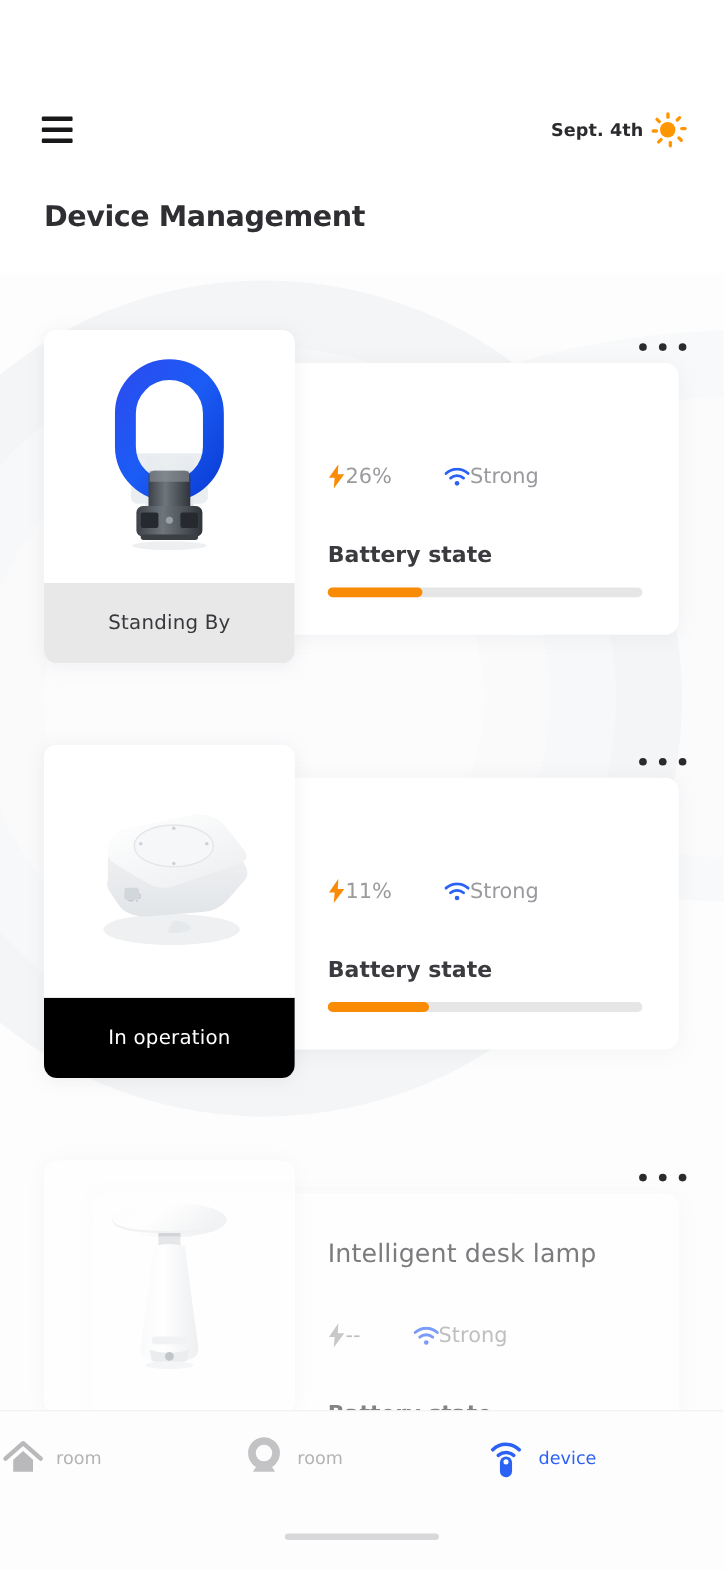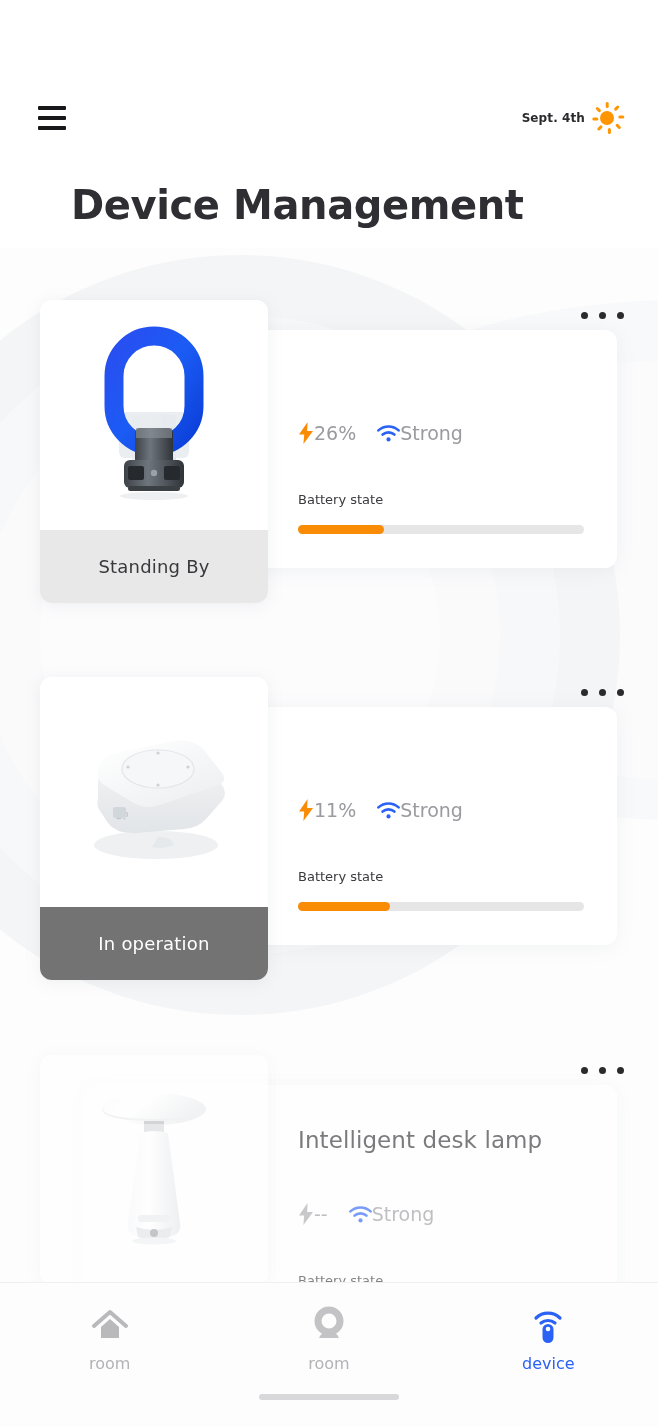--- a/index.html
+++ b/index.html
@@ -28,82 +28,81 @@
 
   
   .topbar {
     position:absolute; left:0; top:92px; width:658px; height:52px;
     display:flex; align-items:center; justify-content:space-between;
     padding:0 38px;
   }
   .hamburger { width:30px; height:28px; display:flex; flex-direction:column; justify-content:space-between; padding:2px 0; cursor:pointer; }
   .hamburger span { display:block; width:28px; height:4px; background:#18181a; border-radius:1px; }
   .date-wrap { display:flex; align-items:center; gap:9px; }
-  .date-text { font-size:12px; color:#2b2b2e; font-weight:600; letter-spacing:0.1px; }
+  .date-text { font-size:16px; color:#2b2b2e; font-weight:600; letter-spacing:0.1px; }
   .sun { position:relative; width:26px; height:26px; }
   .sun .core { position:absolute; left:6px; top:6px; width:14px; height:14px; border-radius:50%; background:#ff9500; }
   .sun .ray { position:absolute; left:50%; top:50%; width:2.6px; height:5.5px; background:#ff9500; border-radius:2px; transform-origin:50% 0; }
 
   h1.page-title {
     position:absolute; left:40px; top:182px;
-    font-size:40px; font-weight:bold; color:#2e2e33;
+    font-size:26px; font-weight:bold; color:#2e2e33;
     letter-spacing:-0.4px;
-    margin-left:31px;
   }
 
   
   .card { position:absolute; left:0; width:658px; }
   .card .dots {
     position:absolute; right:34px; top:12px;
     display:flex; gap:11px; align-items:center; cursor:pointer;
   }
   .card .dots i { width:7px; height:7px; border-radius:50%; background:#2b2b2e; display:block; }
 
   .info-panel {
     position:absolute; left:85px; top:30px; width:532px;
     background:#ffffff; border-radius:12px;
     box-shadow:0 2px 18px rgba(140,145,155,0.10);
   }
   .info-inner { padding:42px 0 0 213px; }
   .dev-name { font-size:23px; color:#2c2c30; letter-spacing:0.1px; white-space:nowrap; }
   .metrics { display:flex; align-items:center; margin-top:50px; }
   .metric { display:flex; align-items:center; }
-  .metric.wifi { margin-left:21px;align-items:center; }
+  .metric.wifi { margin-left:48px;align-items:center; }
   .metric-text { font-size:19px; color:#9a9a9f; }
   .bolt { width:16px; height:22px; display:block; }
   .wifi-ico { width:23px; height:17px; display:block; }
-  .batt-label { font-size:13px; color:#3a3a3f; margin-top:48px; font-weight:400; }
+  .batt-label { font-size:20px; color:#3a3a3f; margin-top:48px; font-weight:700; }
   .bar-track { margin-top:18px; width:286px; height:9px; border-radius:5px; background:#e6e6e6; position:relative; }
   .bar-fill { position:absolute; left:0; top:0; height:9px; border-radius:5px; background:#fa8c05; }
   .panel-pad { height:34px; }
 
   
   .thumb-card {
     position:absolute; left:40px; width:228px;
     background:#ffffff; border-radius:12px; overflow:hidden;
     box-shadow:0 2px 16px rgba(140,145,155,0.13);
   }
   .thumb-img { height:230px; position:relative; background:#ffffff; }
   .status-badge {
     height:73px; display:flex; align-items:center; justify-content:center;
     font-size:18px; letter-spacing:0.2px;
   }
   .status-badge.idle { background:#e8e8e8; color:#39393d; }
-  .status-badge.active { background:#737373; color:#ffffff; }
+  .status-badge.active { background:#000000; color:#ffffff; }
 
   .card.dim .info-panel, .card.dim .thumb-card { opacity:0.62; }
 
   
   .bottom-nav {
     position:absolute; left:0; bottom:0; width:658px; height:145px;
     background:#fdfdfd; border-top:1px solid #f0f0f1;
     display:flex; align-items:flex-start; padding-top:22px;
   }
   .nav-item {
-    flex:1; display:flex; flex-direction:column; align-items:center; gap:9px;
+    flex:1; display:flex; align-items:center; gap:9px;
     cursor:pointer;
   }
   .nav-label { font-size:16px; color:#b3b3b6; }
   .nav-item.active .nav-label { color:#2b62f5; }
   .nav-ico { width:42px; height:40px; display:block; }
   .home-indicator {
     position:absolute; left:50%; transform:translateX(-50%); bottom:27px;
     width:140px; height:6px; border-radius:3px; background:#d8d8da;
   }
 </style>

